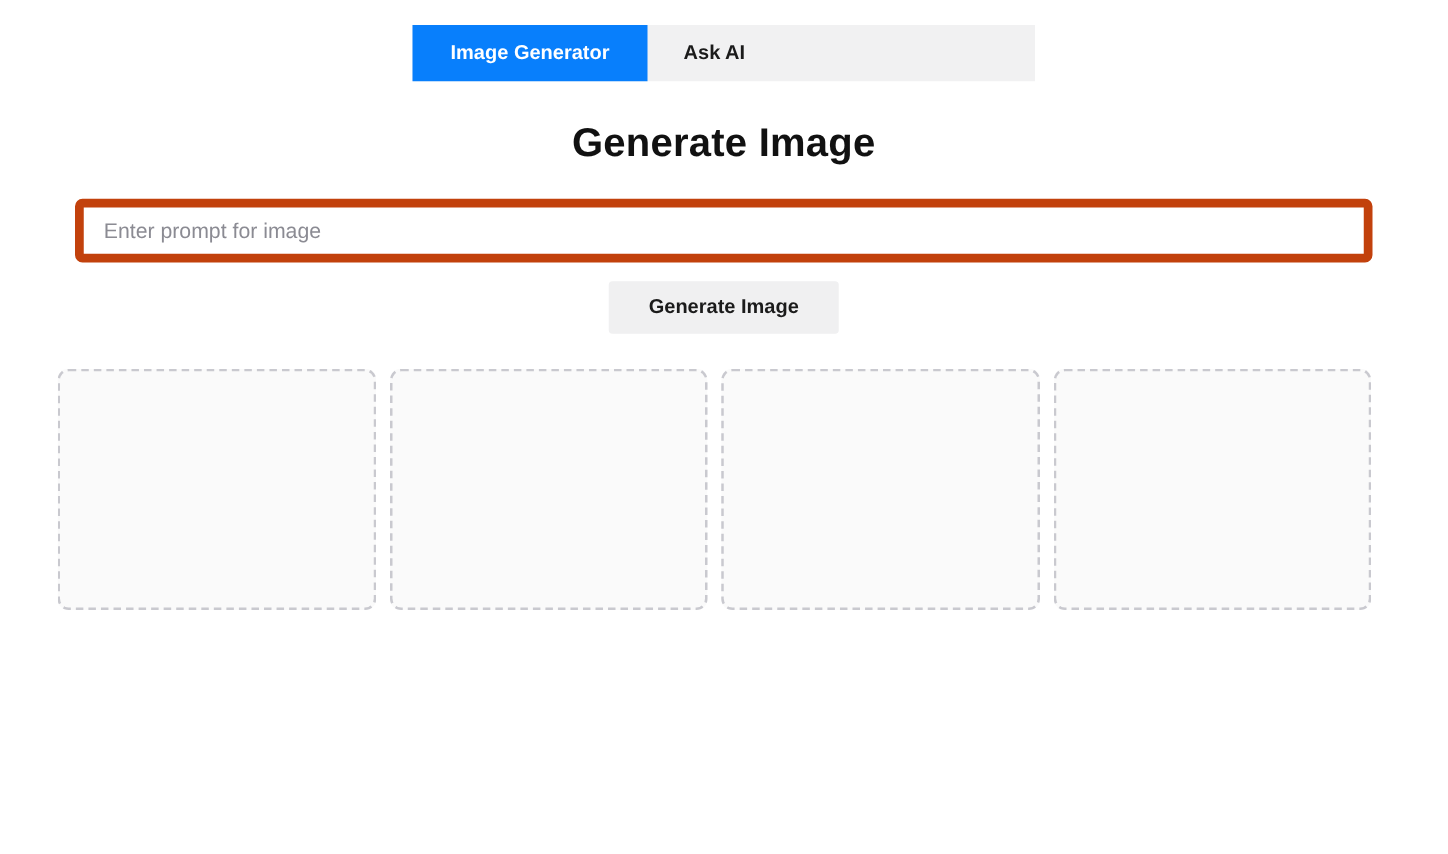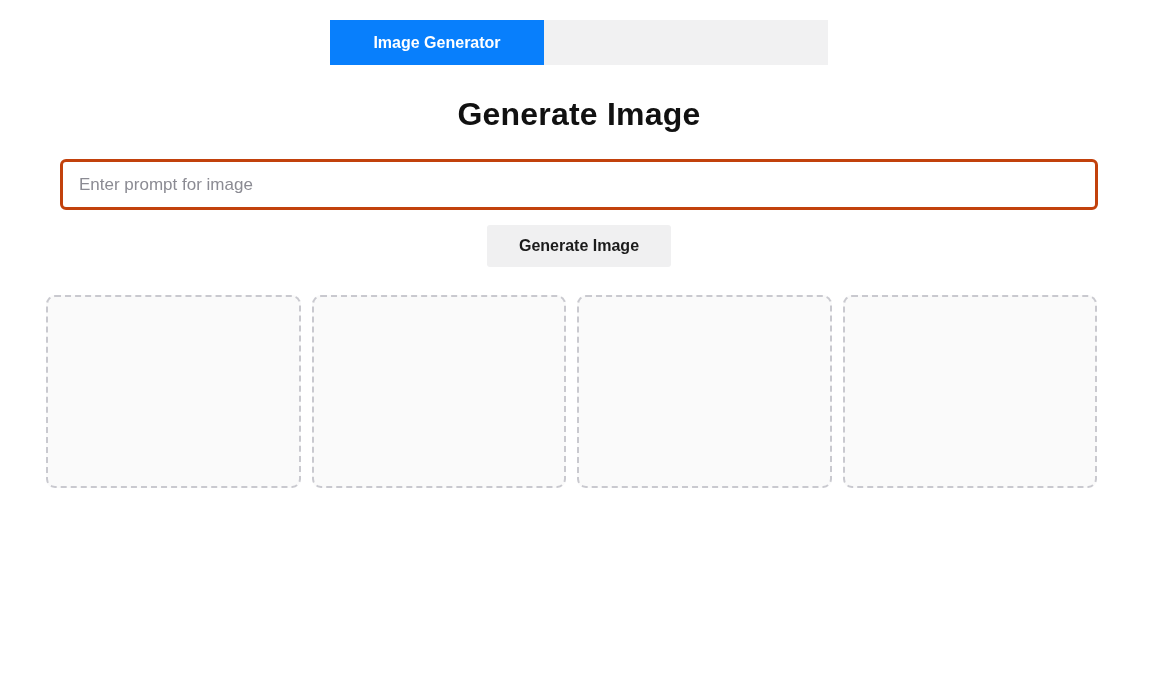--- a/index.html
+++ b/index.html
@@ -26,42 +26,42 @@
     font-size: 16px;
     font-weight: 700;
     color: #1b1b1b;
     cursor: pointer;
     white-space: nowrap;
   }
   .tab.active {
     background: #087ffc;
     color: #ffffff;
   }
-  .tab-0 { width: 214px; }
+  .tab-0 { width: 188px; }
   .tab-1 { width: 107px; }
   .tab-2 { width: 198px; }
 
   
   .page-heading {
     margin-top: 31px;
     text-align: center;
     font-size: 32px;
     font-weight: 700;
     color: #111111;
     letter-spacing: 0.2px;
   }
 
   
   .prompt-wrap {
     margin: 26px 60px 0 60px;
   }
   .prompt-input {
     width: 100%;
     height: 51px;
-    border: 3px solid #c2410c;
+    border: 7px solid #c2410c;
     border-radius: 6px;
     padding: 0 16px;
     font-size: 17px;
     font-family: "Liberation Sans", sans-serif;
     color: #333333;
     outline: none;
     background: #ffffff;
   }
   .prompt-input::placeholder {
     color: #8b8b93;
@@ -96,20 +96,21 @@
     background: #fafafa;
     border: 2px dashed #c9c9cf;
     border-radius: 9px;
   }
 </style>
 </head>
 <body>
 
 <div class="tabbar">
   <div class="tab tab-0 active">Image Generator</div>
+  <div class="tab tab-1">Ask AI</div>
 </div>
 
 <h1 class="page-heading">Generate Image</h1>
 
 <div class="prompt-wrap">
   <input class="prompt-input" type="text" placeholder="Enter prompt for image" style="">
 </div>
 
 <button class="generate-btn">Generate Image</button>
 

